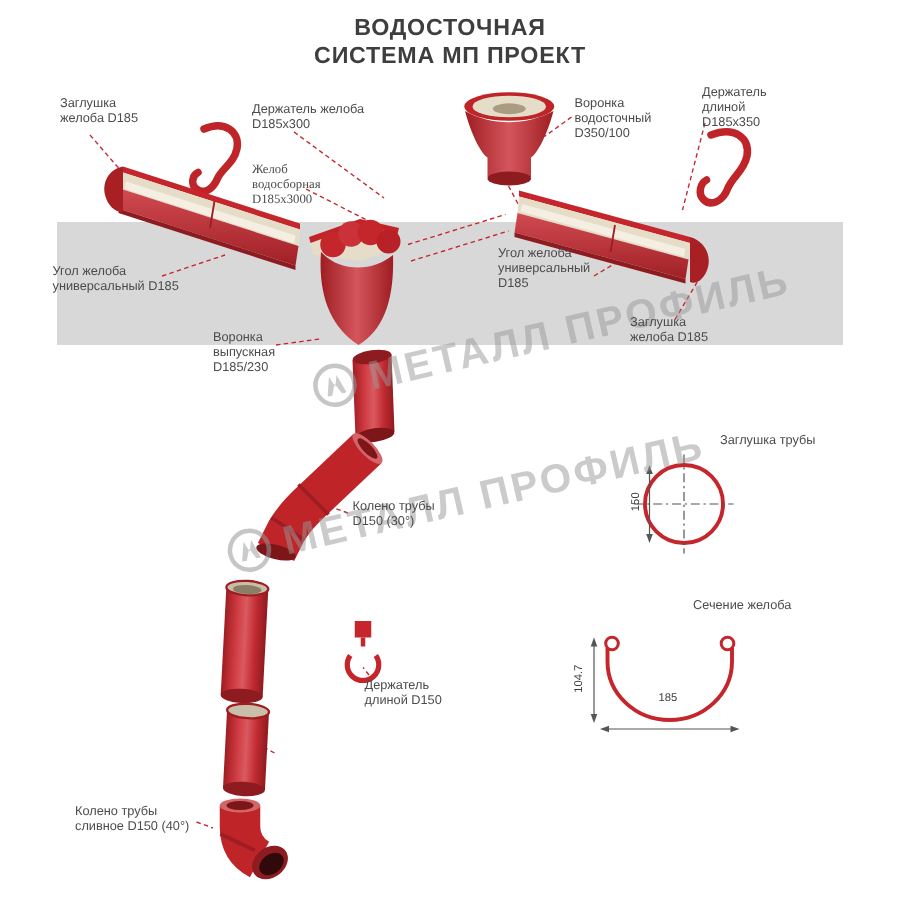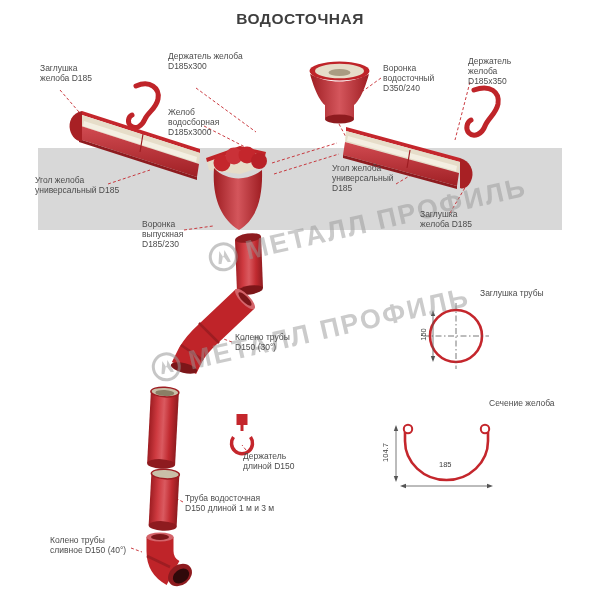--- a/index.html
+++ b/index.html
@@ -190,45 +190,46 @@
   </div>
   <div class="wm" style="left:148px; top:318px;">
     <span class="wm-logo">
         <span class="wm-logo-inner"></span>
       </span>
     <span>МЕТАЛЛ ПРОФИЛЬ</span>
   </div>
 
   <div class="title">
     <span>ВОДОСТОЧНАЯ</span>
+    <span>СИСТЕМА МП ПРОЕКТ</span>
   </div>
 
   <div class="lbl" style="left:40px; top:64px;">
     <span>Заглушка</span>
     <span>желоба D185</span>
   </div>
 
-  <div class="lbl" style="left:168px; top:52px;">
+  <div class="lbl" style="left:168px; top:68px;">
     <span>Держатель желоба</span>
     <span>D185х300</span>
   </div>
 
   <div class="lbl" style="left:383px; top:64px;">
     <span>Воронка</span>
     <span>водосточный</span>
-    <span>D350/240</span>
+    <span>D350/100</span>
   </div>
 
   <div class="lbl" style="left:468px; top:57px;">
     <span>Держатель</span>
-    <span>желоба</span>
+    <span>длиной</span>
     <span>D185х350</span>
   </div>
 
-  <div class="lbl" style="left:168px; top:108px;">
+  <div class="lbl" style="left:168px; top:108px;font-family:Liberation Serif, serif;">
     <span>Желоб</span>
     <span>водосборная</span>
     <span>D185х3000</span>
   </div>
 
   <div class="lbl" style="left:35px; top:176px;">
     <span>Угол желоба</span>
     <span>универсальный D185</span>
   </div>
 
@@ -251,33 +252,29 @@
 
   <div class="lbl" style="left:235px; top:333px;">
     <span>Колено трубы</span>
     <span>D150 (30°)</span>
   </div>
 
   <div class="lbl" style="left:480px; top:289px;">
     <span>Заглушка трубы</span>
   </div>
 
-  <div class="lbl" style="left:489px; top:399px;">
+  <div class="lbl" style="left:462px; top:399px;">
     <span>Сечение желоба</span>
   </div>
 
   <div class="lbl" style="left:243px; top:452px;">
     <span>Держатель</span>
     <span>длиной D150</span>
   </div>
 
-  <div class="lbl" style="left:185px; top:494px;">
-    <span>Труба водосточная</span>
-    <span>D150 длиной 1 м и 3 м</span>
-  </div>
 
   <div class="lbl" style="left:50px; top:536px;">
     <span>Колено трубы</span>
     <span>сливное D150 (40°)</span>
   </div>
 
   <div class="dim dim-rot" style="left:417px; top:330px;">150</div>
   <div class="dim dim-rot" style="left:376px; top:448px;">104.7</div>
   <div class="dim" style="left:439px; top:460px;">185</div>
 

